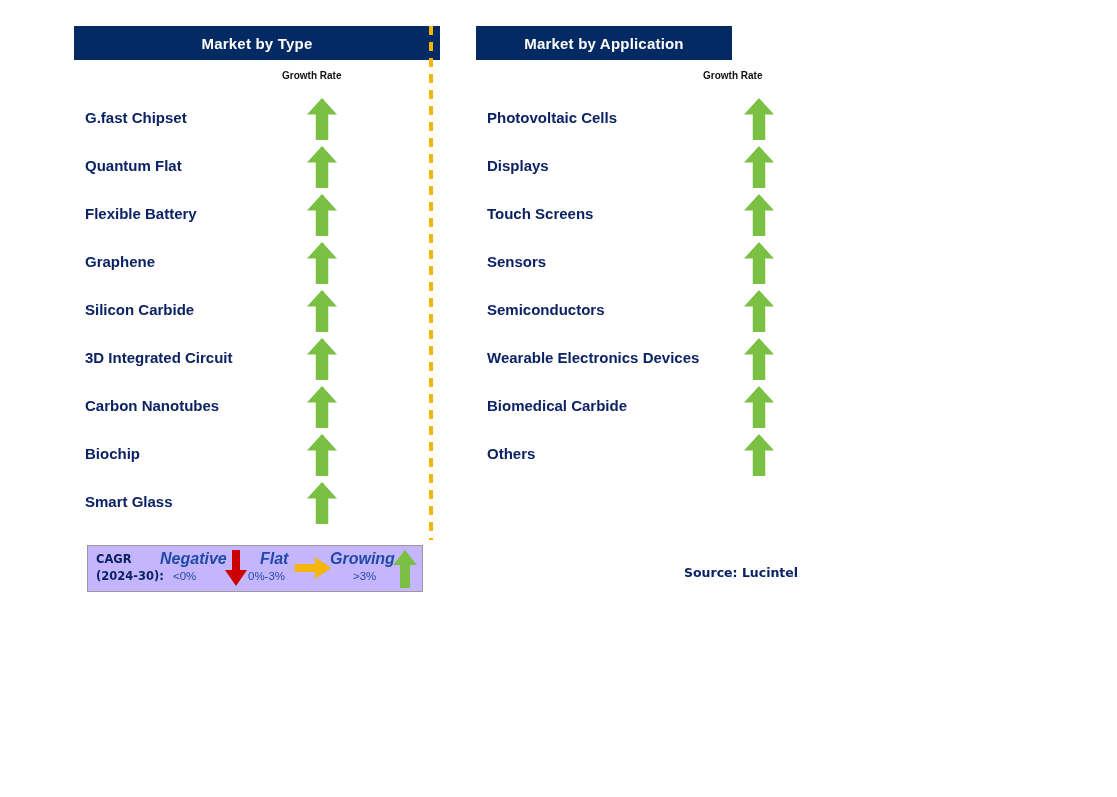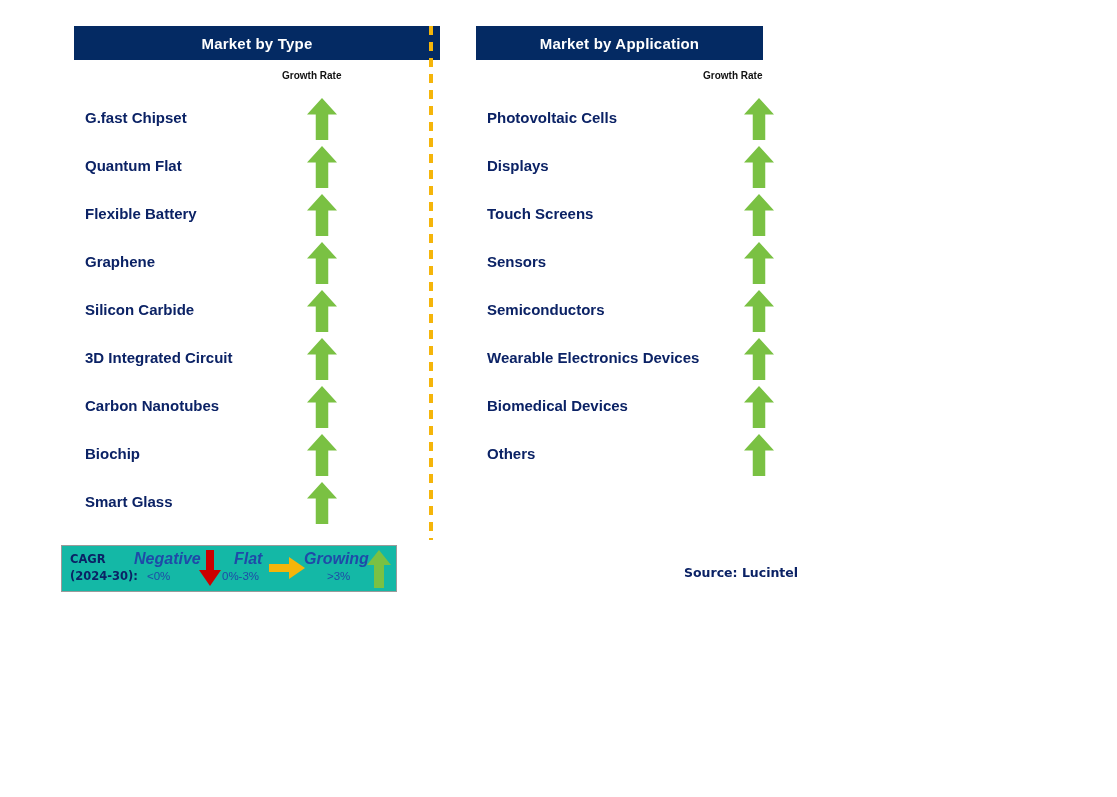--- a/index.html
+++ b/index.html
@@ -15,21 +15,21 @@
     overflow: hidden;
   }
   .canvas {
     position: absolute;
     inset: 0;
   }
 
   
   .panel { position: absolute; }
   #panel-type        { left: 74px;  top: 26px; width: 366px; }
-  #panel-application { left: 476px; top: 26px; width: 287px; }
+  #panel-application { left: 476px; top: 26px; width: 256px; }
 
   .panel-header {
     height: 34px;
     background: #042a63;
     color: #ffffff;
     font-size: 15px;
     font-weight: bold;
     display: flex;
     align-items: center;
     justify-content: center;
@@ -84,26 +84,26 @@
     background: repeating-linear-gradient(
       to bottom,
       #f5b50a 0px, #f5b50a 9px,
       rgba(255,255,255,0) 9px, rgba(255,255,255,0) 16px
     );
   }
 
   
   #legend {
     position: absolute;
-    left: 61px;
+    left: 87px;
     top: 545px;
     width: 334px;
     height: 45px;
     border: 1.5px solid #9a9a9a;
-    background: #14b8a6;
+    background: #c4b5fd;
   }
   .legend-inner {
     position: relative;
     width: 100%;
     height: 100%;
   }
   .legend-cagr {
     position: absolute;
     left: 8px;
     top: 5px;
@@ -283,21 +283,21 @@
         </div>
         <div class="row">
           <div class="row-label">Wearable Electronics Devices</div>
           <div class="row-arrow">
             <svg class="arrow-up-svg" viewBox="0 0 24 38" preserveAspectRatio="none">
               <polygon points="12,0 24,15 17,15 17,38 7,38 7,15 0,15" fill="#7ac143"></polygon>
             </svg>
           </div>
         </div>
         <div class="row">
-          <div class="row-label">Biomedical Devices</div>
+          <div class="row-label">Biomedical Carbide</div>
           <div class="row-arrow">
             <svg class="arrow-up-svg" viewBox="0 0 24 38" preserveAspectRatio="none">
               <polygon points="12,0 24,15 17,15 17,38 7,38 7,15 0,15" fill="#7ac143"></polygon>
             </svg>
           </div>
         </div>
         <div class="row">
           <div class="row-label">Others</div>
           <div class="row-arrow">
             <svg class="arrow-up-svg" viewBox="0 0 24 38" preserveAspectRatio="none">

